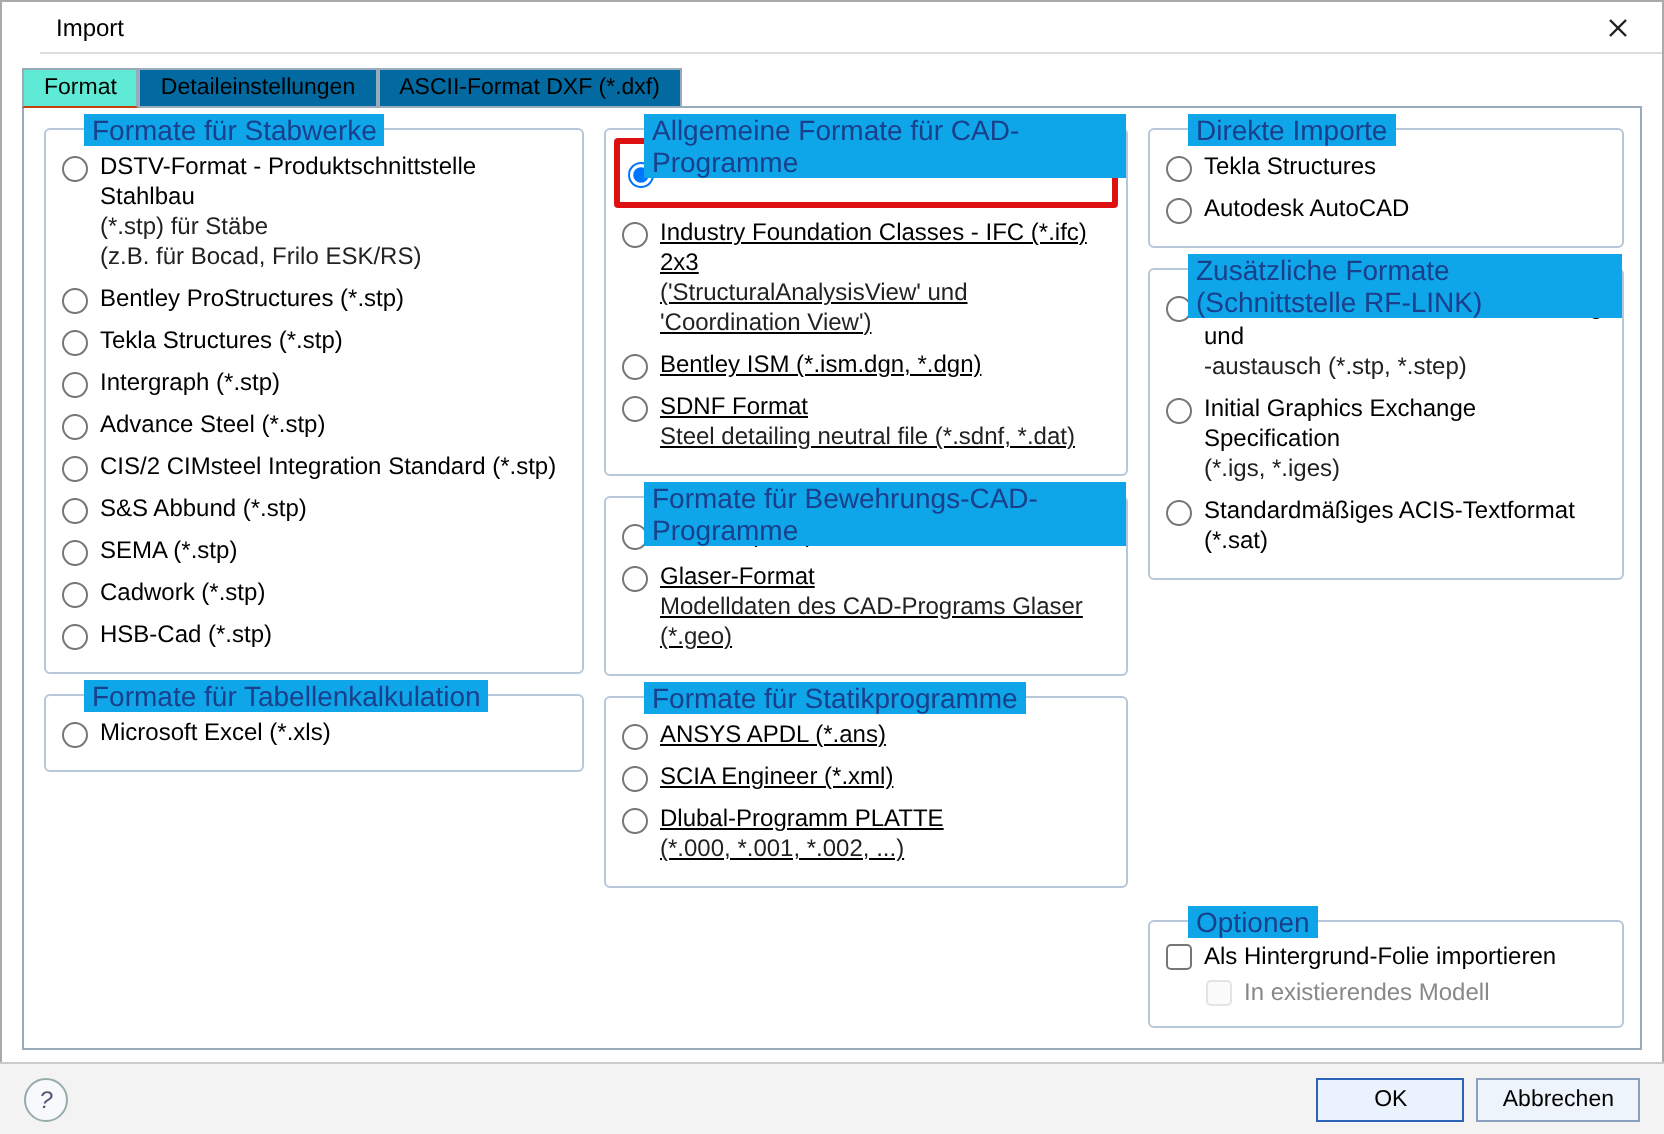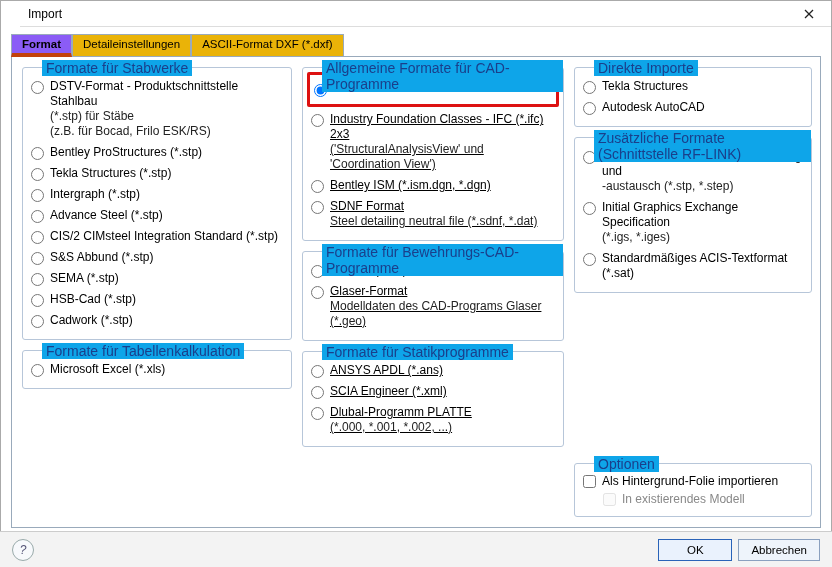--- a/index.html
+++ b/index.html
@@ -29,31 +29,30 @@
     }
     .tabs {
       display: flex;
       padding: 6px 10px 0 10px;
       gap: 0;
     }
     .tab {
       padding: 3px 10px;
       border: 1px solid #9ab;
       border-bottom: none;
-      background: #eab308;
+      background: #0369a1;
       font-size: 11.5px;
       cursor: pointer;
       position: relative;
       top: 1px;
     }
     .tab.active {
-      background: #8b5cf6;
-      border-bottom: 4px solid #c2410c;
+      background: #5eead4;
+      border-bottom: 1px solid #c2410c;
       z-index: 2;
-      font-weight: bold;
     }
     .tab-panel {
       margin: 0 10px 0 10px;
       border: 1px solid #9ab;
       background: #fff;
       padding: 10px 10px 10px 10px;
       height: 472px;
       position: relative;
     }
     .columns { display: flex; gap: 10px; height: 100%; }
@@ -189,25 +188,25 @@
         <label class="radio-row">
           <input type="radio" name="fmt" style="">
           <span class="radio-label">S&amp;S Abbund (*.stp)</span>
         </label>
         <label class="radio-row">
           <input type="radio" name="fmt" style="">
           <span class="radio-label">SEMA (*.stp)</span>
         </label>
         <label class="radio-row">
           <input type="radio" name="fmt" style="">
+          <span class="radio-label">Cadwork (*.stp)</span>
+        </label>
+        <label class="radio-row">
+          <input type="radio" name="fmt" style="">
           <span class="radio-label">HSB-Cad (*.stp)</span>
-        </label>
-        <label class="radio-row">
-          <input type="radio" name="fmt" style="">
-          <span class="radio-label">Cadwork (*.stp)</span>
         </label>
       </div>
 
       <div class="group">
         <div class="group-title">Formate für Tabellenkalkulation</div>
         <label class="radio-row">
           <input type="radio" name="fmt" style="">
           <span class="radio-label">Microsoft Excel (*.xls)</span>
         </label>
       </div>

